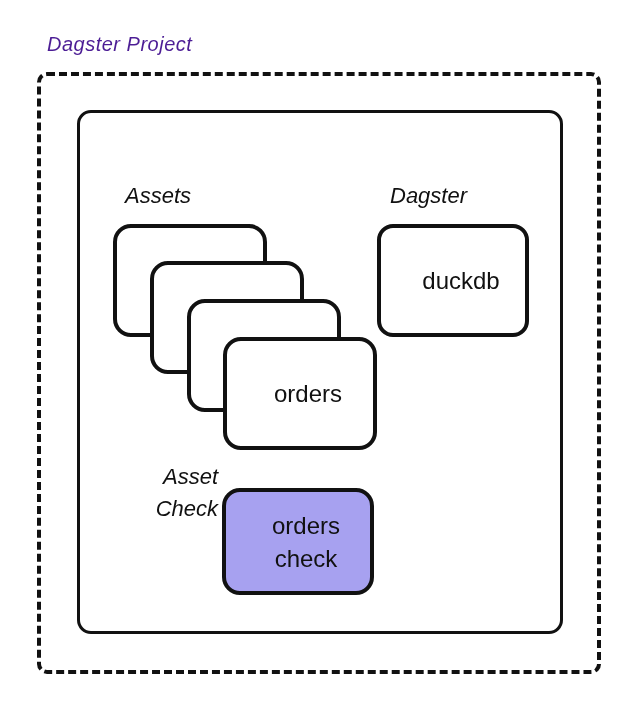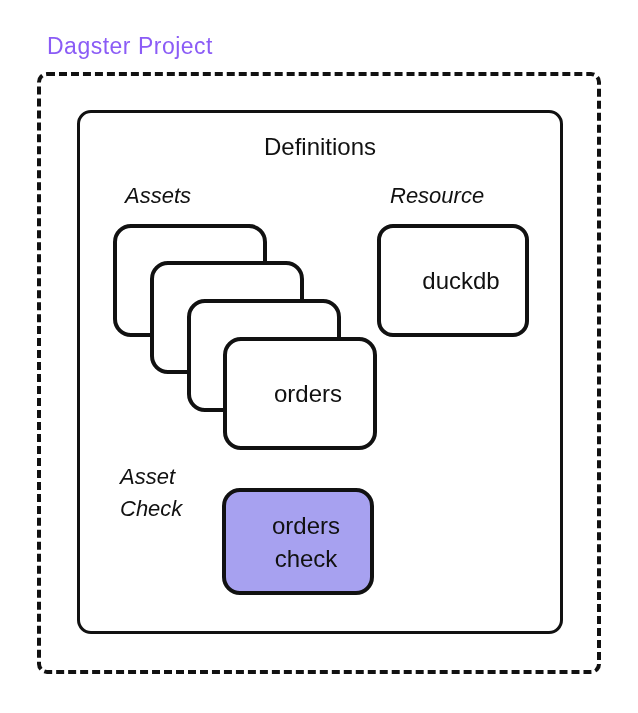--- a/index.html
+++ b/index.html
@@ -14,24 +14,25 @@
     height: 713px;
     background: #ffffff;
     overflow: hidden;
     color: #111111;
   }
   .abs { position: absolute; }
 
   .project-title {
     left: 47px;
     top: 33px;
-    font-size: 23px;
+    font-size: 20px;
+    font-style: italic;
     font-weight: 500;
     letter-spacing: 0.5px;
-    color: #8b5cf6;
+    color: #4c1d95;
     white-space: nowrap;
   }
   .project-boundary {
     left: 37px;
     top: 72px;
     width: 564px;
     height: 602px;
     box-sizing: border-box;
     border: 4px dashed #111111;
     border-radius: 10px;
@@ -60,24 +61,24 @@
     font-size: 22px;
     font-style: italic;
     font-weight: 500;
     color: #111111;
     white-space: nowrap;
     text-align: center;
   }
   .assets-label { left: 125px; top: 183px; }
   .resource-label { left: 390px; top: 183px; }
   .asset-check-label {
-    left: 120px;
+    left: 98px;
     top: 461px;
     width: 120px;
-    text-align: left;
+    text-align: right;
     line-height: 32px;
   }
 
   .node {
     box-sizing: border-box;
     border: 4px solid #111111;
     border-radius: 18px;
     background: #ffffff;
     display: flex;
     flex-direction: column;
@@ -125,24 +126,23 @@
     <polygon class="arrowhead" points="377,281 365,275.5 365,286.5"></polygon>
     <line class="connector" x1="450" y1="339" x2="377" y2="544"></line>
     <line class="connector" x1="299" y1="452" x2="299" y2="486"></line>
   </svg>
 
   <div class="abs project-boundary"></div>
 
   <div class="abs project-title">Dagster Project</div>
 
   <div class="abs definitions-box"></div>
-  <div class="abs definitions-title">Definitions</div>
 
   <div class="abs section-label assets-label">Assets</div>
-  <div class="abs section-label resource-label">Resource</div>
+  <div class="abs section-label resource-label">Dagster</div>
   <div class="abs section-label asset-check-label">
     <div>Asset</div>
     <div>Check</div>
   </div>
 
   <div class="abs node card card1"></div>
   <div class="abs node card card2"></div>
   <div class="abs node card card3"></div>
   <div class="abs node card card4">
     <div>orders</div>

